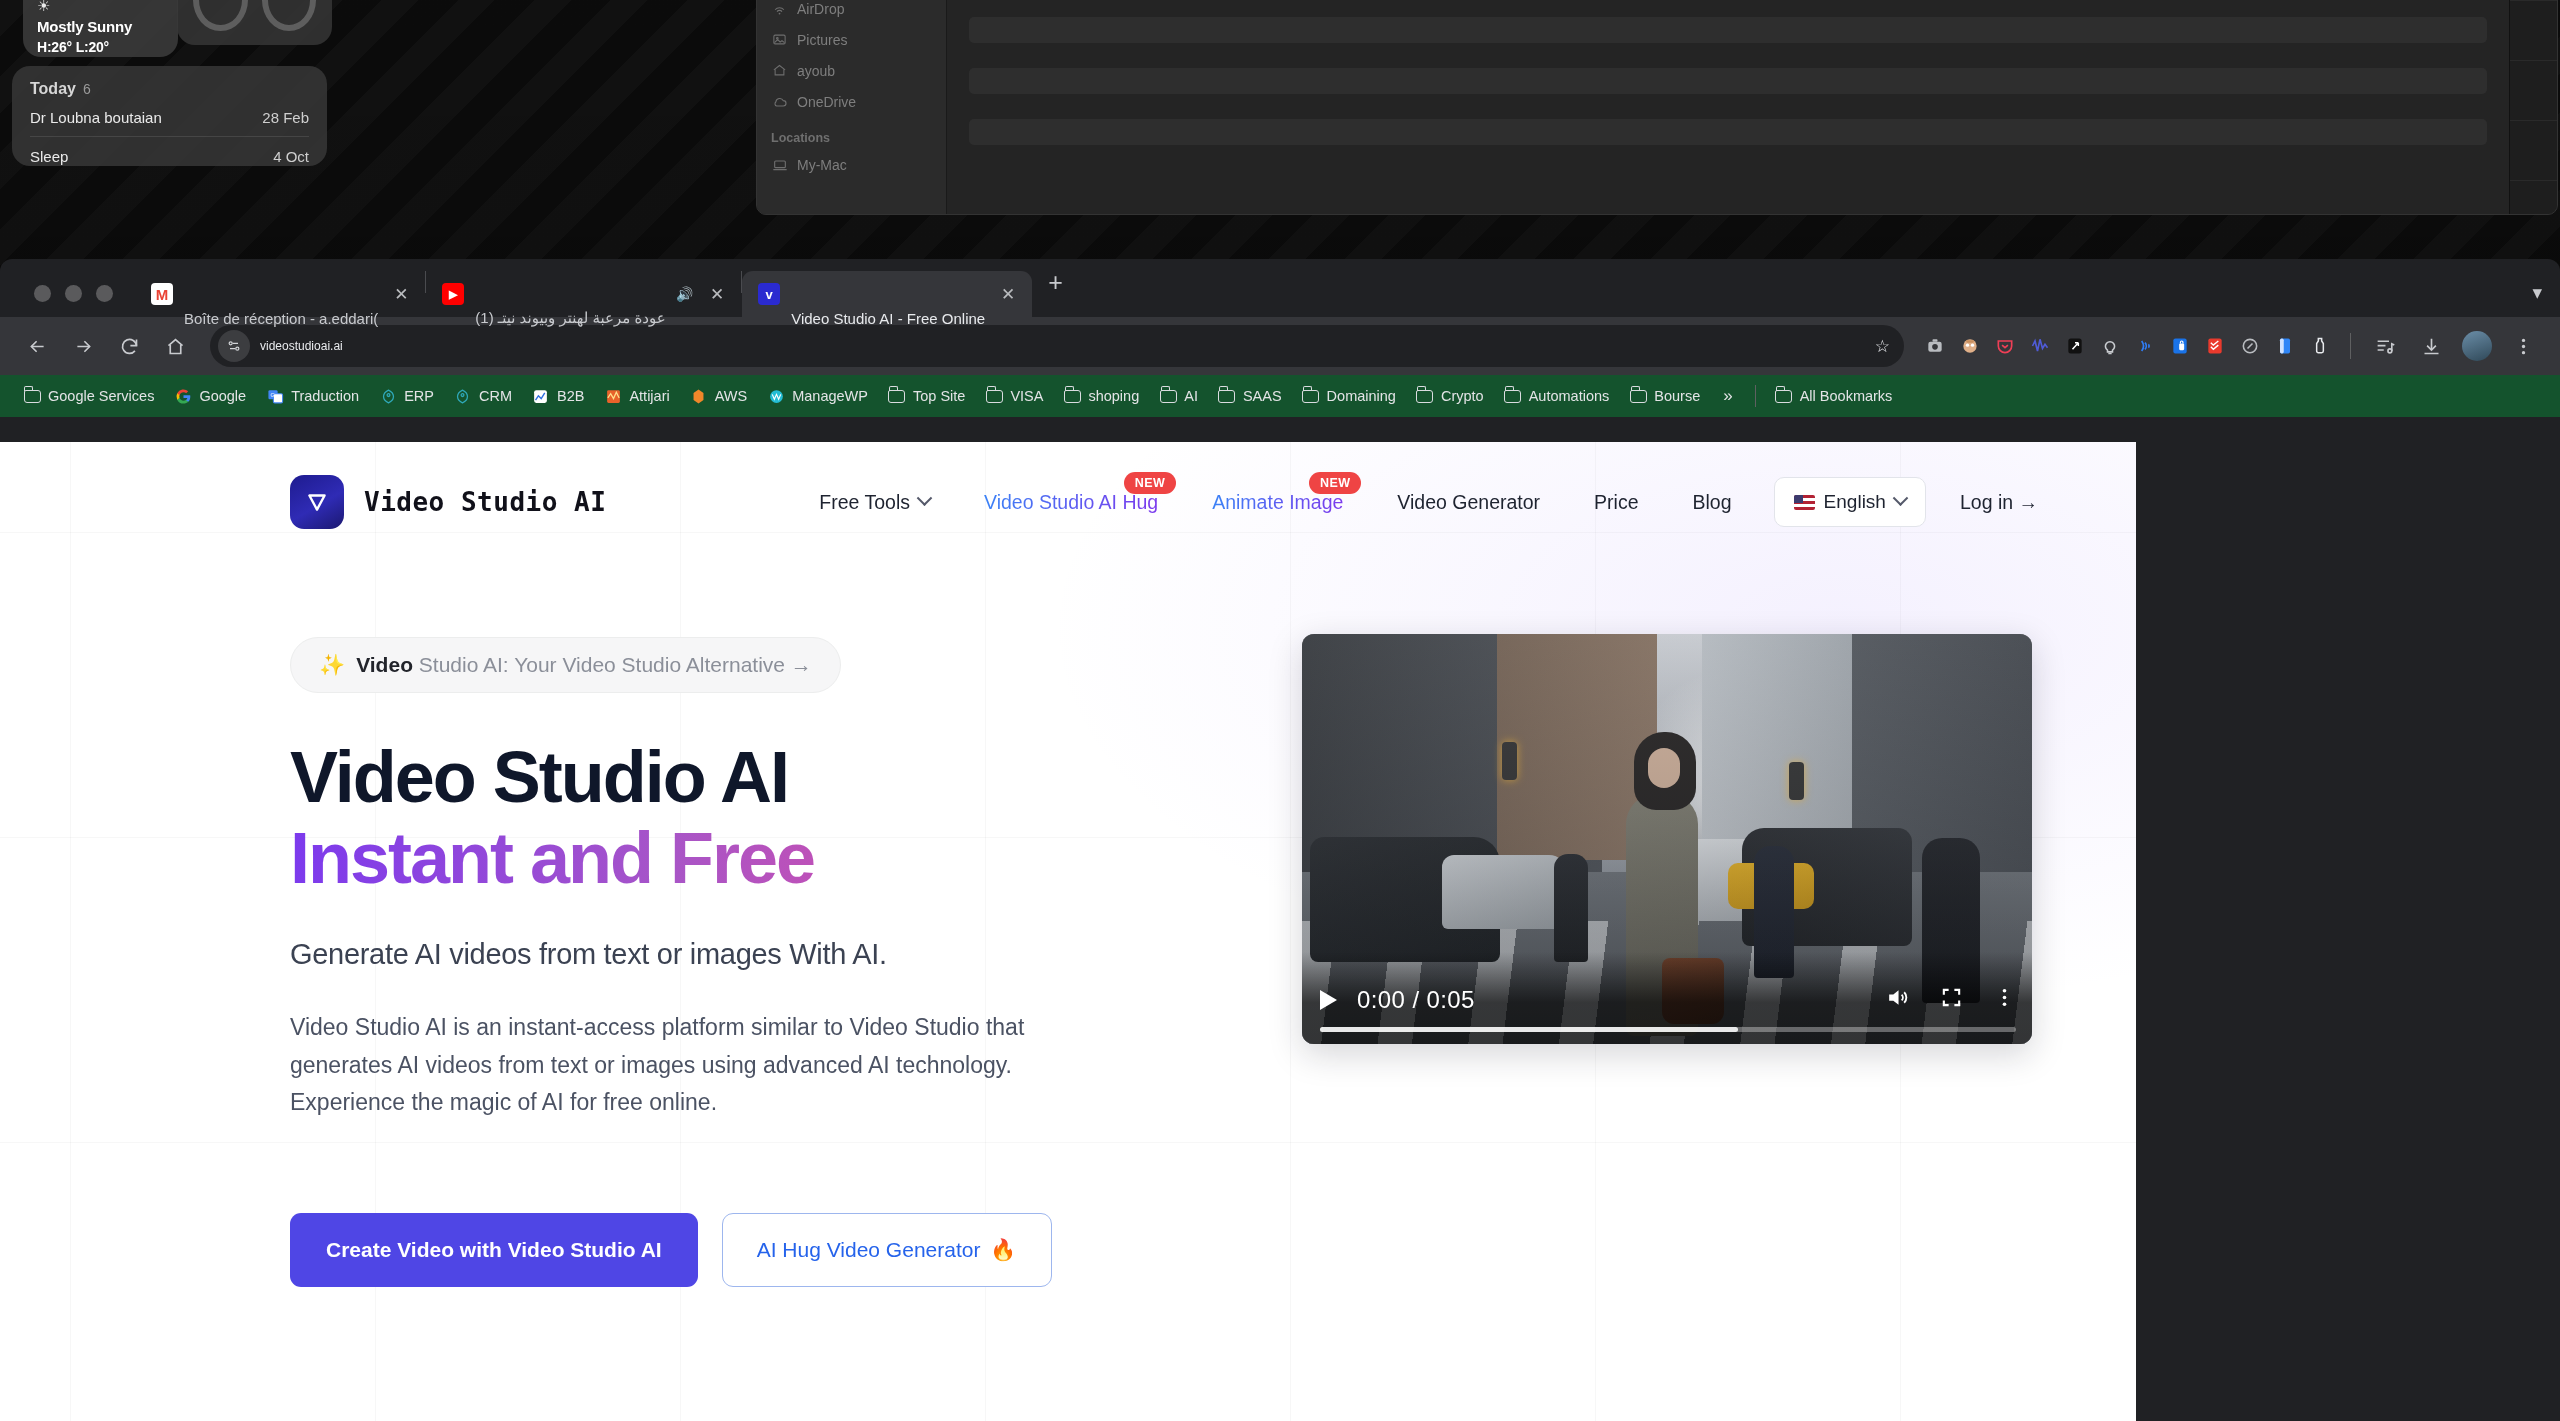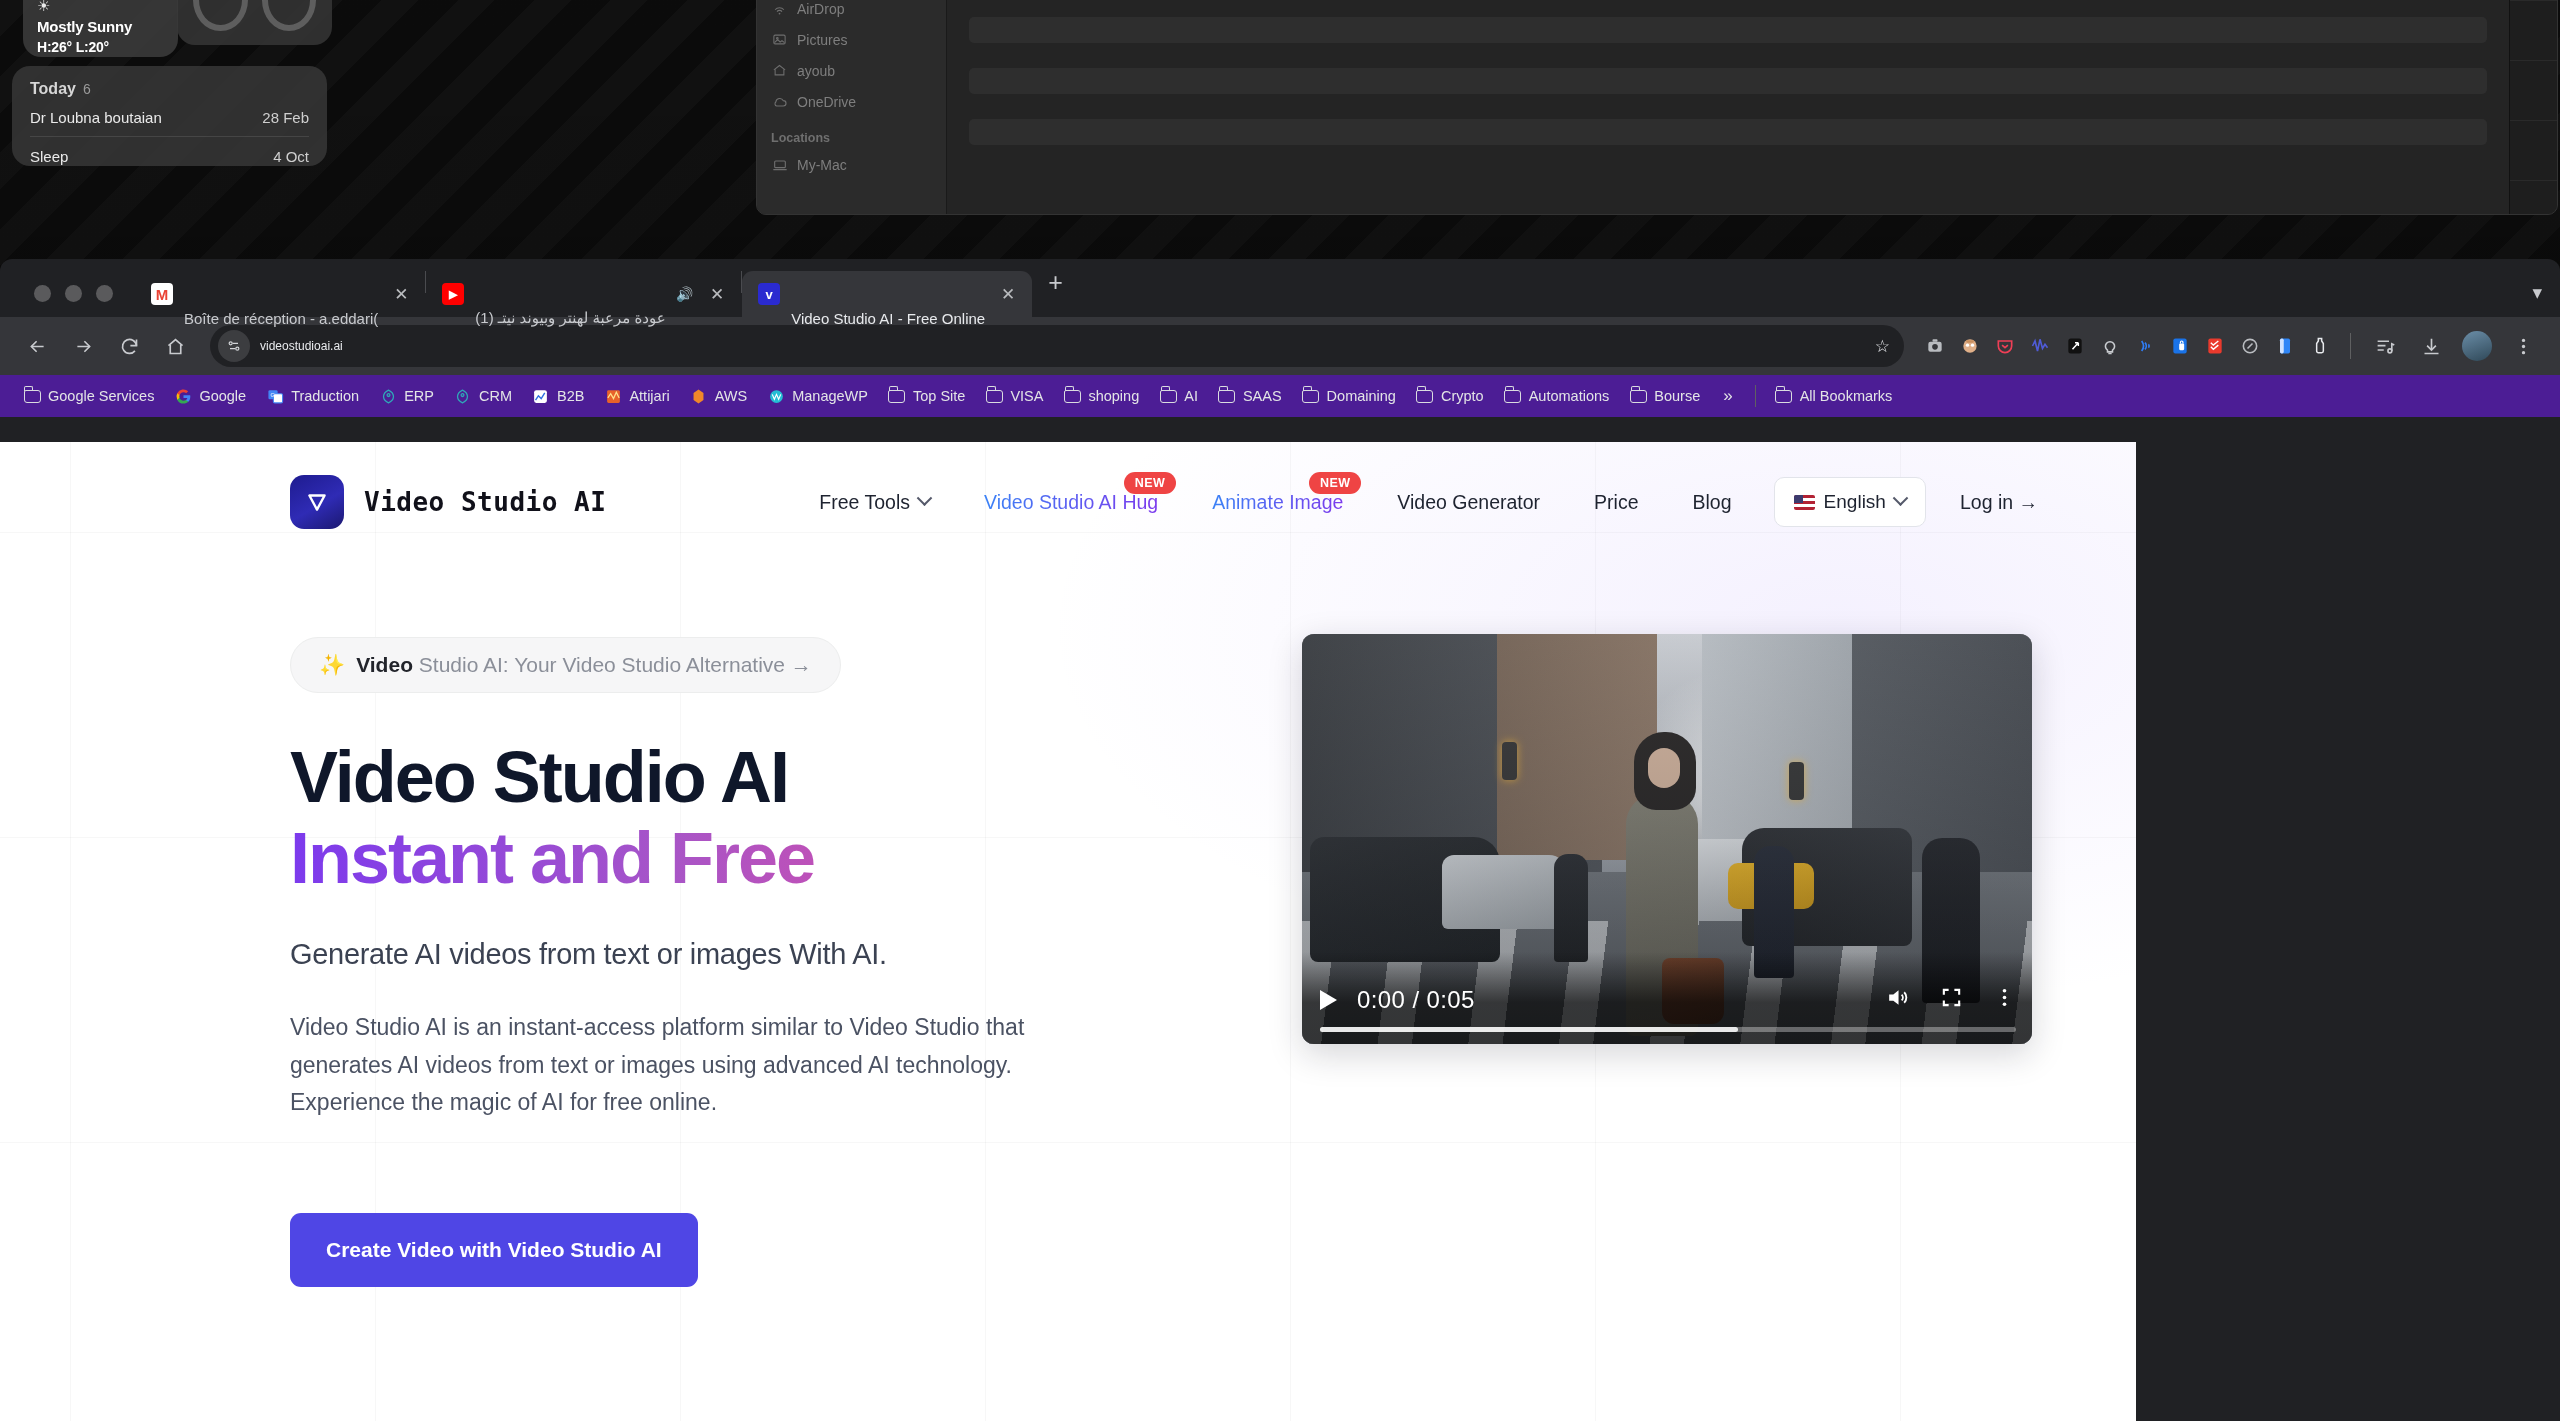--- a/index.html
+++ b/index.html
@@ -181,21 +181,21 @@
   }
   .tb-divider { width: 1px; height: 26px; background: #5f6061; margin: 0 9px; flex: none; }
   .avatar {
     width: 30px; height: 30px; border-radius: 50%;
     background: linear-gradient(160deg,#6b8ea8,#2f4858);
     flex: none; margin: 0 6px;
   }
 
   
   .bookmarks {
-    height: 42px; background: #4c1d95;
+    height: 42px; background: #14532d;
     display: flex; align-items: center; padding: 0 14px;
     font-size: 14.5px; color: #e3e4e6; gap: 2px; overflow: hidden;
   }
   .bm {
     display: flex; align-items: center; gap: 7px;
     padding: 5px 9px; border-radius: 5px; white-space: nowrap; flex: none;
   }
   .bm-ico { width: 18px; height: 18px; flex: none; display: flex; align-items: center; justify-content: center; font-size: 13px; }
   .bm-chev { color: #e3e4e6; font-size: 17px; padding: 0 12px; flex: none; }
   .bm-sep { width: 1px; height: 22px; background: #5f6061; margin: 0 8px; flex: none; }
@@ -858,20 +858,24 @@
       <h1 class="hero-h1">
         <div>Video Studio AI</div>
         <div class="grad">Instant and Free</div>
       </h1>
 
       <div class="hero-sub">Generate AI videos from text or images With AI.</div>
       <div class="hero-desc">Video Studio AI is an instant-access platform similar to Video Studio that generates AI videos from text or images using advanced AI technology. Experience the magic of AI for free online.</div>
 
       <div class="cta-row">
         <div class="btn-primary">Create Video with Video Studio AI</div>
+        <div class="btn-secondary">
+          <span>AI Hug Video Generator</span>
+          <span>🔥</span>
+        </div>
       </div>
     </div>
 
     <div class="hero-right">
       <div class="video-card">
         <div class="v-sky"></div>
         <div class="v-glow"></div>
         <div class="v-bldg-l"></div>
         <div class="v-bldg-l2"></div>
         <div class="v-bldg-r"></div>

